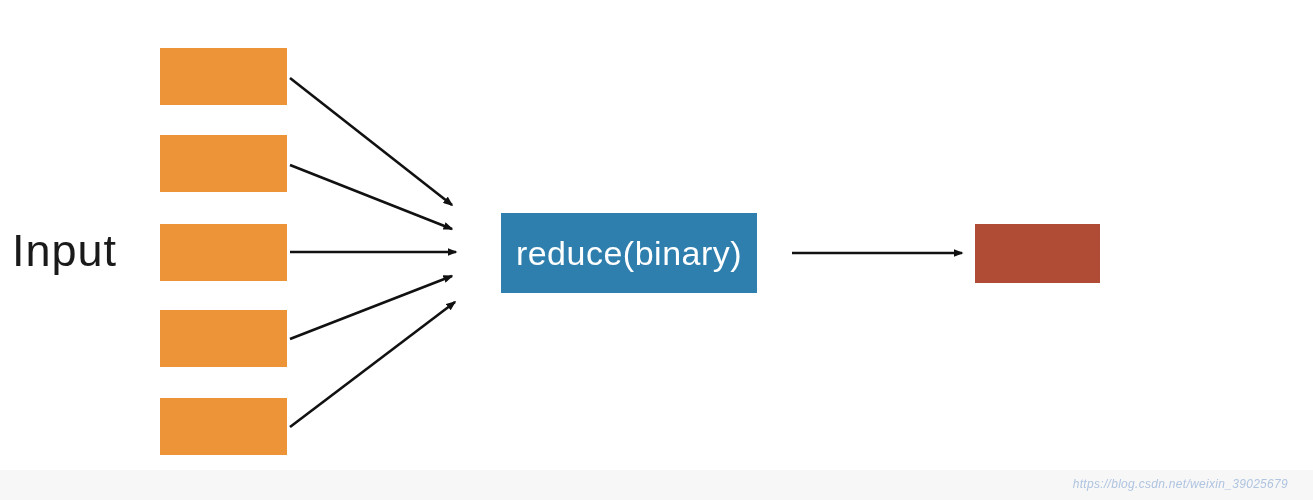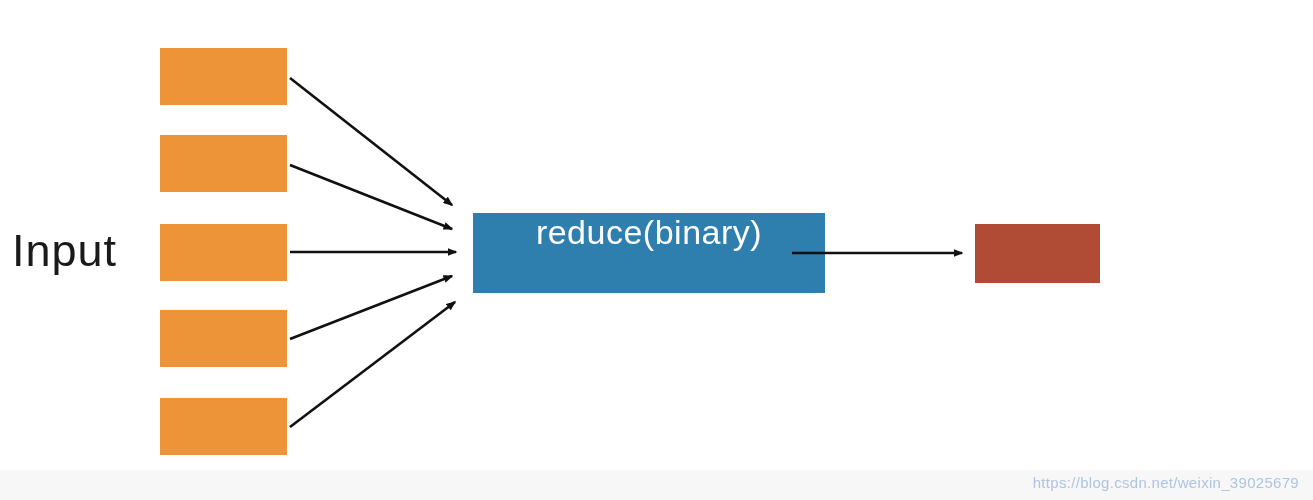--- a/index.html
+++ b/index.html
@@ -30,26 +30,27 @@
   .output-label { left: 1133px; }
   .input-box {
     position: absolute;
     left: 160px;
     width: 127px;
     height: 57px;
     background: var(--input-box-color, #ED9438);
   }
   .reduce-box {
     position: absolute;
-    left: 473px;
+    left: 501px;
     top: 213px;
-    width: 352px;
+    width: 256px;
     height: 80px;
     background: var(--reduce-box-color, #2E7EAE);
     display: flex;
+    align-items: center;
     justify-content: center;
     color: #ffffff;
     font-size: 34px;
     letter-spacing: 0.5px;
   }
   .output-box {
     position: absolute;
     left: 975px;
     top: 224px;
     width: 125px;
@@ -58,25 +59,26 @@
   }
   .arrows-layer {
     position: absolute;
     left: 0; top: 0;
     width: 1313px;
     height: 500px;
     pointer-events: none;
   }
   .watermark {
     position: absolute;
-    right: 14px;
+    right: 25px;
     bottom: 9px;
-    font-size: 15px;
+    font-size: 12px;
     color: var(--watermark-color, #afc4e0);
     letter-spacing: 0.3px;
+    font-style: italic;
   }
 </style>
 </head>
 <body>
 
 <div class="canvas">
 
   <div class="footer-strip"></div>
 
   <div class="side-label input-label">Input</div>

